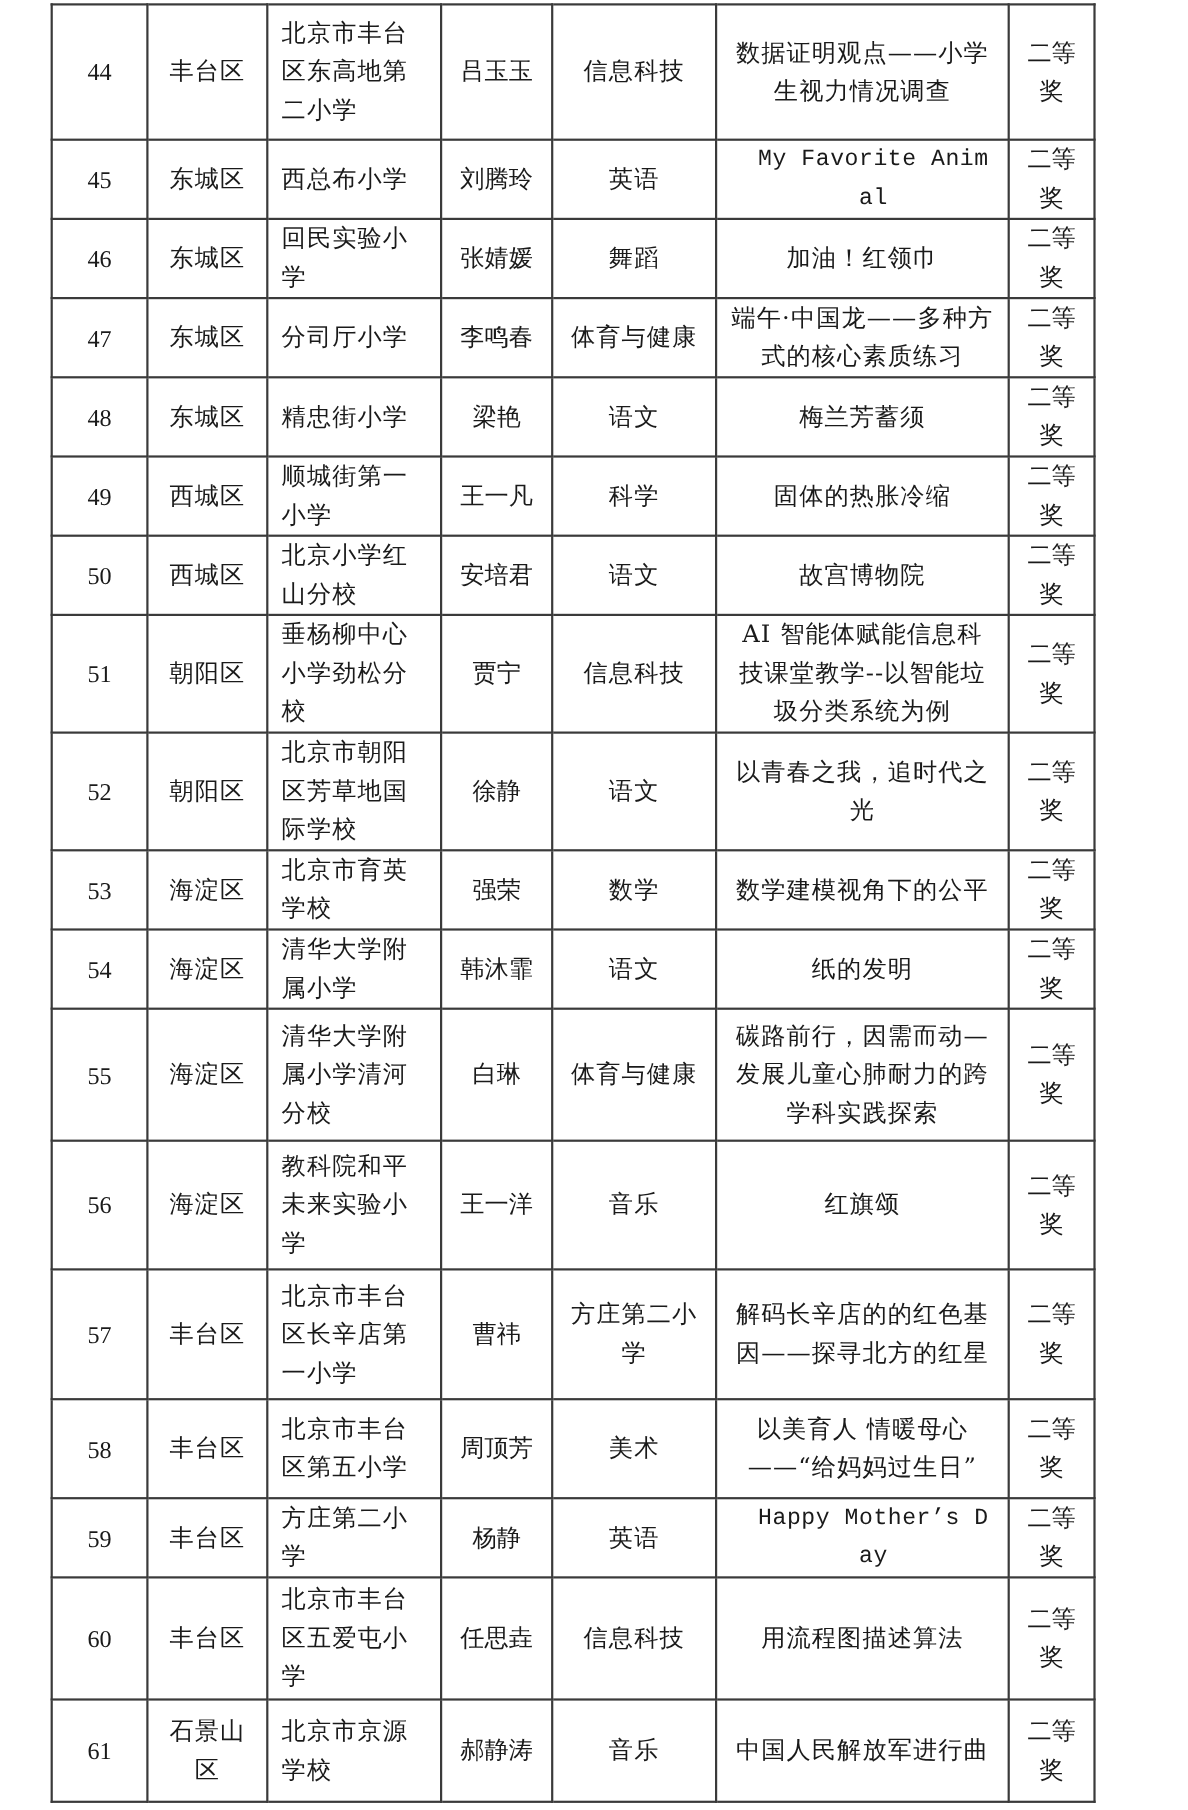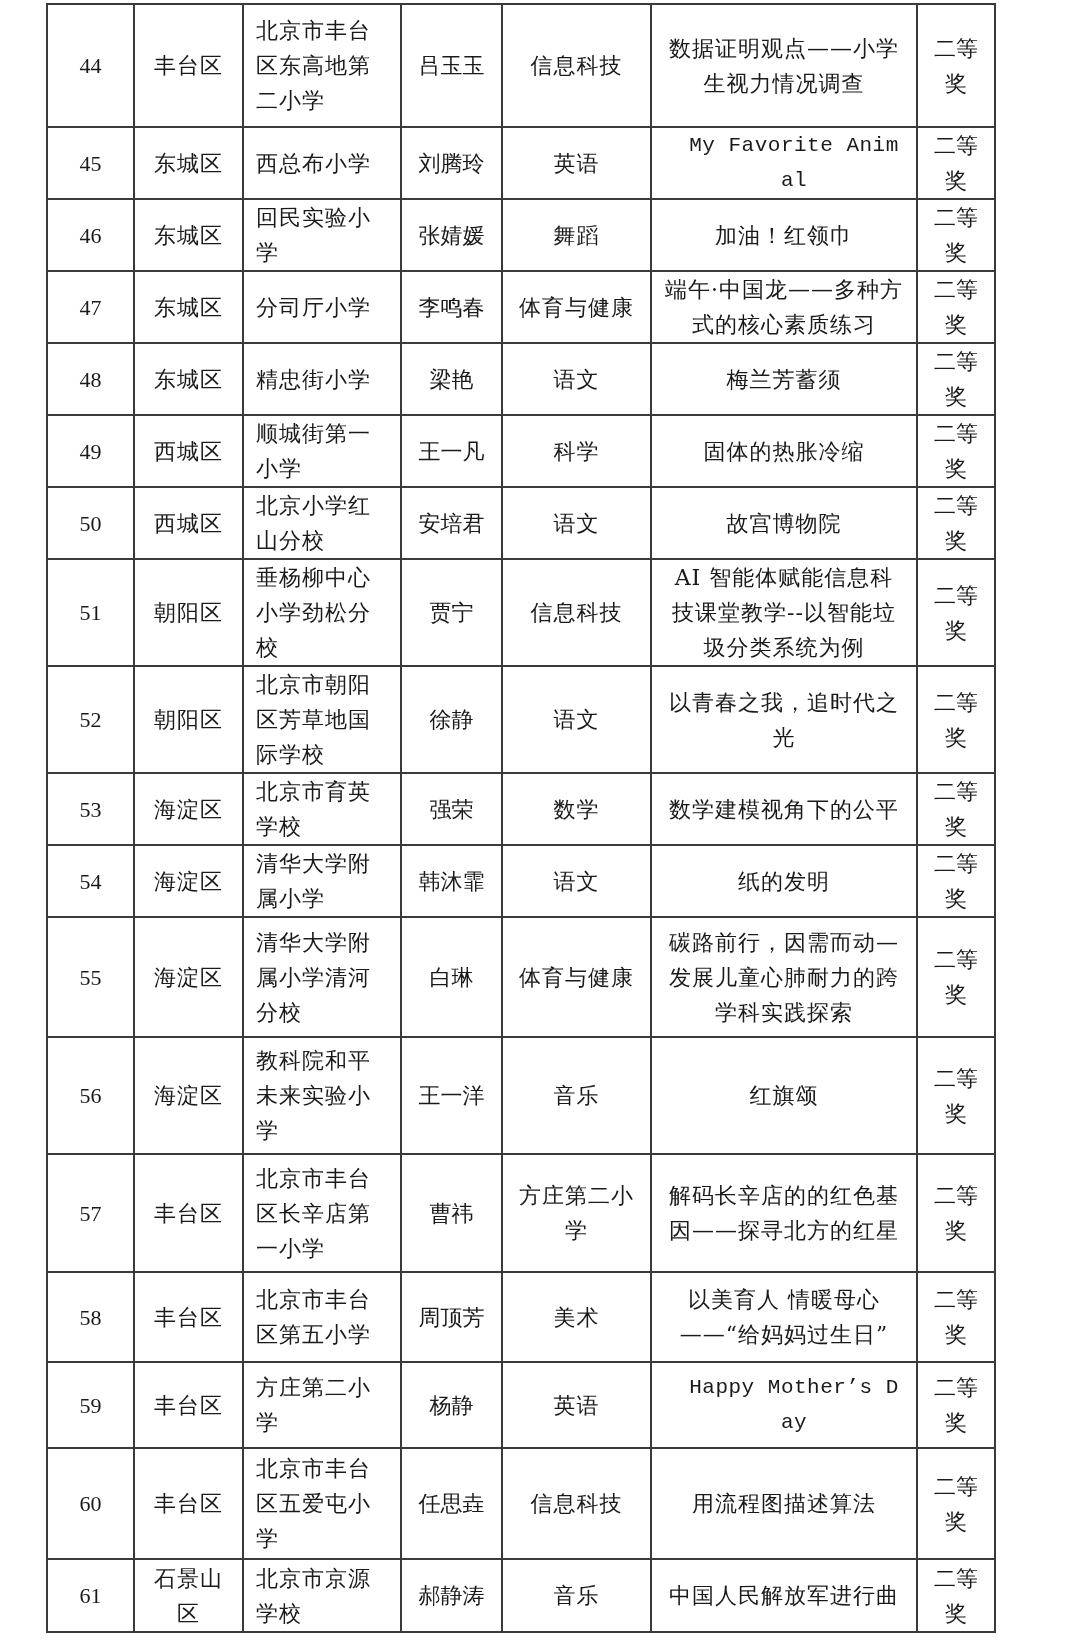--- a/index.html
+++ b/index.html
@@ -185,39 +185,39 @@
   </tr>
       <tr style="height: 90px;">
     <td class="c-no">58</td>
     <td class="c-district">丰台区</td>
     <td class="c-school">北京市丰台区第五小学</td>
     <td class="c-teacher">周顶芳</td>
     <td class="c-subject">美术</td>
     <td class="c-title">以美育人 情暖母心——“给妈妈过生日”</td>
     <td class="c-award">二等奖</td>
   </tr>
-      <tr style="height: 86px;">
+      <tr style="height: 72px;">
     <td class="c-no">59</td>
     <td class="c-district">丰台区</td>
     <td class="c-school">方庄第二小学</td>
     <td class="c-teacher">杨静</td>
     <td class="c-subject">英语</td>
     <td class="c-title latin">Happy Mother’s Day</td>
     <td class="c-award">二等奖</td>
   </tr>
       <tr style="height: 111px;">
     <td class="c-no">60</td>
     <td class="c-district">丰台区</td>
     <td class="c-school">北京市丰台区五爱屯小学</td>
     <td class="c-teacher">任思垚</td>
     <td class="c-subject">信息科技</td>
     <td class="c-title">用流程图描述算法</td>
     <td class="c-award">二等奖</td>
   </tr>
-      <tr style="height: 73px;">
+      <tr style="height: 93px;">
     <td class="c-no">61</td>
     <td class="c-district">石景山区</td>
     <td class="c-school">北京市京源学校</td>
     <td class="c-teacher">郝静涛</td>
     <td class="c-subject">音乐</td>
     <td class="c-title">中国人民解放军进行曲</td>
     <td class="c-award">二等奖</td>
   </tr>
     </tbody>
 </table>

